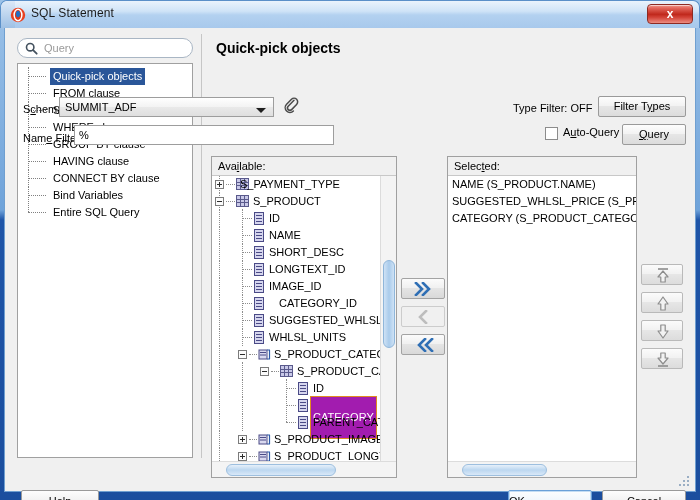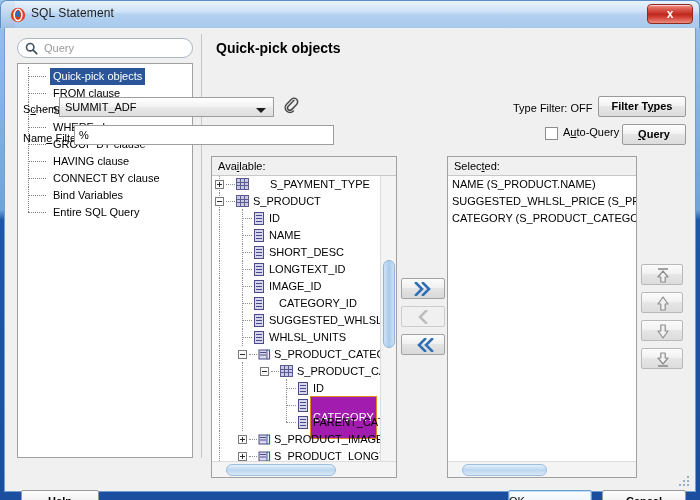--- a/index.html
+++ b/index.html
@@ -157,21 +157,20 @@
   .typefilter-text { position: absolute; left: 508px; top: 74px; font-size: 11px; color:#000; }
   .btn {
     border: 1px solid #9a9a9a;
     border-radius: 2px;
     background: linear-gradient(to bottom, #fdfdfd 0%, #f2f2f2 48%, #e6e6e6 50%, #dcdcdc 100%);
     font-size: 11px;
     color: #000;
     text-align: center;
     cursor: pointer;
     font-family: "Liberation Sans", sans-serif;
-    font-weight: bold;
   }
   .btn-filtertypes { position: absolute; left: 593px; top: 68px; width: 88px; height: 21px; line-height: 19px; }
   .btn-query { position: absolute; left: 617px; top: 96px; width: 64px; height: 21px; line-height: 19px; }
 
   .textfield {
     position: absolute;
     border: 1px solid #9d9d9d;
     background: #ffffff;
     font-size: 11px;
   }
@@ -444,21 +443,21 @@
         <div class="trow">
           <span class="guide" style="left:7px"></span>
           <span class="expander plus" style="left:3px"></span>
           <span class="tee" style="left:14px;width:9px"></span>
           <span class="ico-table" style="left:24px">
             <i style="left:0;top:3px;width:11px;height:1px"></i>
               <i style="left:0;top:6px;width:11px;height:1px"></i>
             <i style="left:3px;top:0;width:1px;height:10px"></i>
               <i style="left:7px;top:0;width:1px;height:10px"></i>
           </span>
-          <span class="txt" style="left:58px">S_PAYMENT_TYPE</span>
+          <span class="txt" style="left:28px">S_PAYMENT_TYPE</span>
         </div>
 
         <div class="trow">
           <span class="guide" style="left:7px"></span>
           <span class="expander" style="left:3px"></span>
           <span class="tee" style="left:14px;width:9px"></span>
           <span class="ico-table" style="left:24px">
             <i style="left:0;top:3px;width:11px;height:1px"></i>
               <i style="left:0;top:6px;width:11px;height:1px"></i>
             <i style="left:3px;top:0;width:1px;height:10px"></i>

